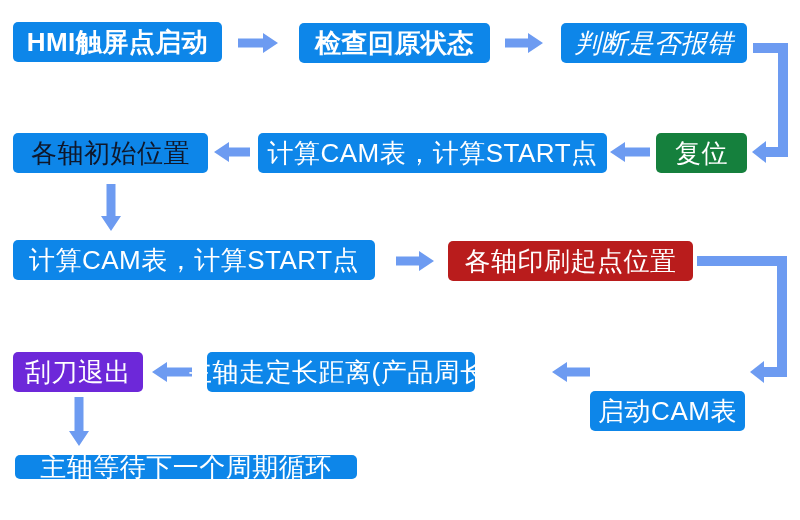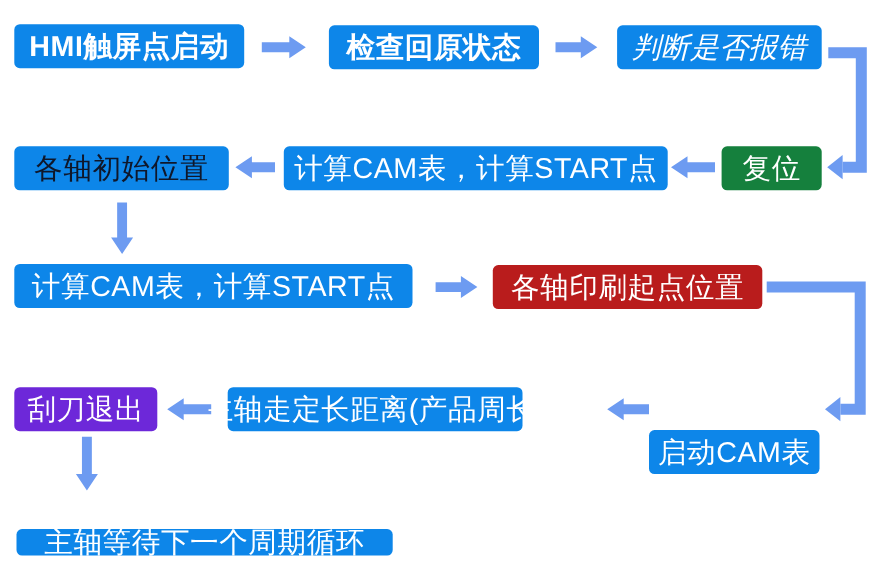--- a/index.html
+++ b/index.html
@@ -61,15 +61,15 @@
       <div class="flow-node" style="left: 299px; top: 23px; width: 191px; height: 40px; background: rgb(13, 134, 233); color: rgb(255, 255, 255); font-weight: bold;">检查回原状态</div>
       <div class="flow-node" style="left: 561px; top: 23px; width: 186px; height: 40px; background: rgb(13, 134, 233); color: rgb(255, 255, 255); font-style: italic;">判断是否报错</div>
       <div class="flow-node" style="left: 656px; top: 133px; width: 91px; height: 40px; background: #15803d; color: rgb(255, 255, 255);">复位</div>
       <div class="flow-node" style="left: 258px; top: 133px; width: 349px; height: 40px; background: rgb(13, 134, 233); color: rgb(255, 255, 255);">计算CAM表，计算START点</div>
       <div class="flow-node" style="left: 13px; top: 133px; width: 195px; height: 40px; background: rgb(13, 134, 233); color: #0f172a; text-align: right;">各轴初始位置</div>
       <div class="flow-node" style="left: 13px; top: 240px; width: 362px; height: 40px; background: rgb(13, 134, 233); color: rgb(255, 255, 255);">计算CAM表，计算START点</div>
       <div class="flow-node" style="left: 448px; top: 241px; width: 245px; height: 40px; background: #b91c1c; color: rgb(255, 255, 255);">各轴印刷起点位置</div>
       <div class="flow-node" style="left: 590px; top: 352px; width: 155px; height: 40px; background: rgb(13, 134, 233); color: #ffffff; margin-top: 39px;">启动CAM表</div>
       <div class="flow-node" style="left: 207px; top: 352px; width: 268px; height: 40px; background: rgb(13, 134, 233); color: rgb(255, 255, 255);">主轴走定长距离(产品周长)</div>
       <div class="flow-node" style="left: 13px; top: 352px; width: 130px; height: 40px; background: #6d28d9; color: rgb(255, 255, 255);">刮刀退出</div>
-      <div class="flow-node" style="left: 15px; top: 481px; width: 342px; height: 24px; background: rgb(13, 134, 233); color: rgb(255, 255, 255); text-align: right;">主轴等待下一个周期循环</div>
+      <div class="flow-node" style="left: 15px; top: 455px; width: 342px; height: 24px; background: rgb(13, 134, 233); color: rgb(255, 255, 255); text-align: right;">主轴等待下一个周期循环</div>
     </div>
 </div>
 
 </body></html>

